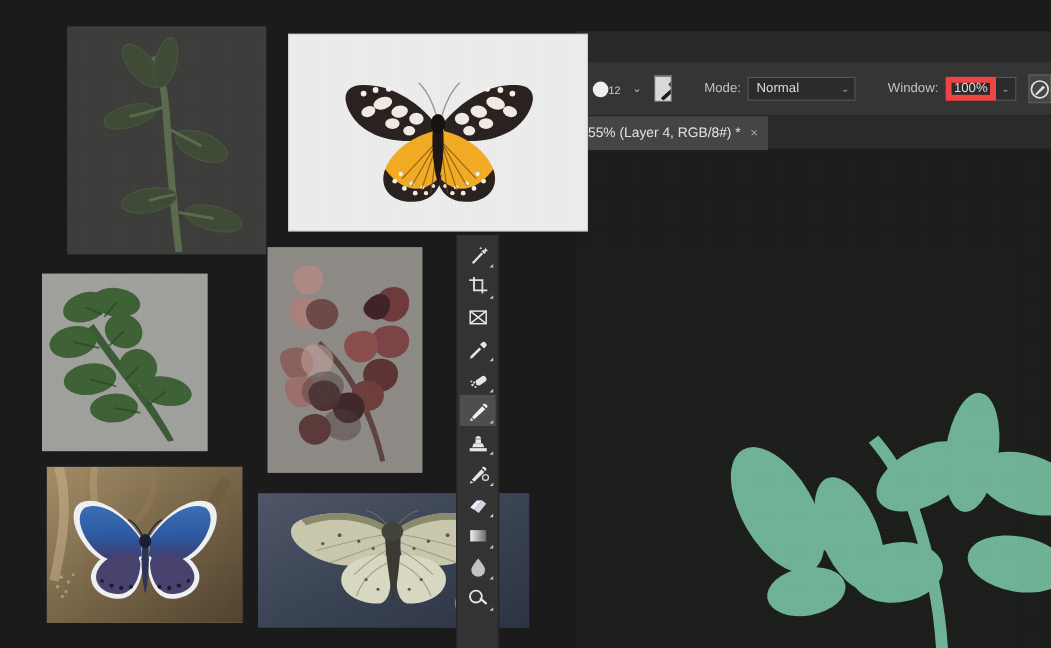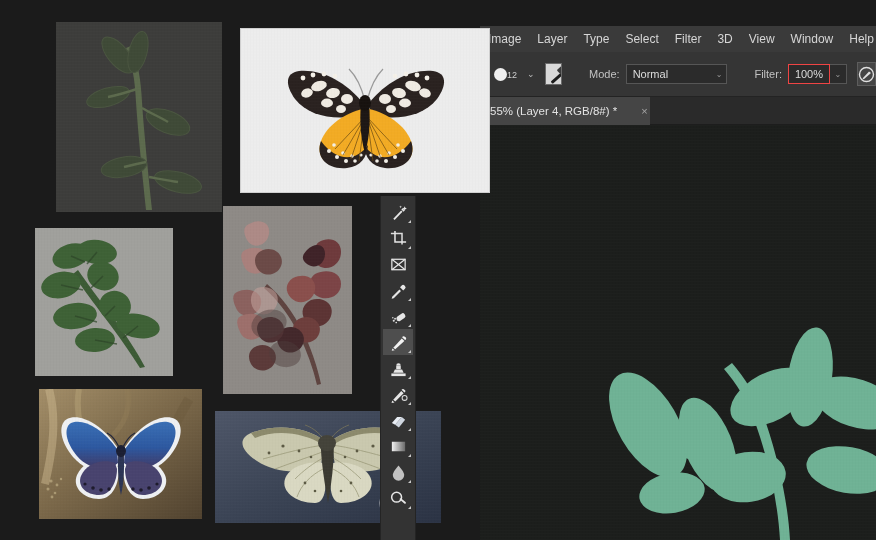--- a/index.html
+++ b/index.html
@@ -57,21 +57,21 @@
   .opt-label { color: #c2c2c2; font-size: 11px; margin-left: 21px; }
   .opt-select {
     height: 20px; background: #2b2b2b; border: 1px solid #565656;
     display: flex; align-items: center; justify-content: space-between;
     padding: 0 4px 0 6px; cursor: pointer;
   }
   .opt-select .val { color: #dcdcdc; font-size: 11px; }
   .opt-select .arw { color: #9a9a9a; font-size: 8px; margin-left: 8px; }
   .mode-select { width: 128px; }
   .opacity-field {
-    width: 42px; height: 20px; background: #2b2b2b; border: 1px solid #ef4444;
+    width: 42px; height: 20px; background: #2b2b2b; border: 5px solid #ef4444;
     color: #dcdcdc; font-size: 11px; display: flex; align-items: center;
     justify-content: center; cursor: text;
   }
   .opacity-caret {
     width: 17px; height: 20px; background: #2b2b2b; border: 1px solid #565656;
     border-left: none; color: #9a9a9a; font-size: 8px;
     display: flex; align-items: center; justify-content: center; cursor: pointer;
   }
   .airbrush-btn {
     width: 24px; height: 24px; background: #454545; border: 1px solid #5d5d5d;
@@ -80,21 +80,21 @@
   }
 
   
   .tabbar {
     position: absolute; left: 0; top: 97px; width: 396px; height: 28px;
     background: #2a2a2a; border-bottom: 1px solid #1d1d1d;
   }
   .doc-tab {
     position: absolute; left: 0; top: 0; height: 28px;
     background: #454545; display: flex; align-items: center;
-    padding: 0 8px 0 10px; gap: 24px; cursor: pointer; max-width: 170px;
+    padding: 0 8px 0 10px; gap: 8px; cursor: pointer; max-width: 170px;
   }
   .doc-tab .label { color: #e2e2e2; font-size: 11.5px; white-space: nowrap; }
   .doc-tab .close { color: #a5a5a5; font-size: 11px; cursor: pointer; }
 
   
   .canvas-area {
     position: absolute; left: 0; top: 125px; width: 396px; height: 415px;
     background: #232323; overflow: hidden;
   }
   .artboard {
@@ -147,47 +147,36 @@
 </style>
 </head>
 <body>
 
 <div id="root">
 
   <div class="app-window">
 
     <div class="titlebar"></div>
 
-    <div class="menubar">
-      <span class="menu-item">Image</span>
-      <span class="menu-item">Layer</span>
-      <span class="menu-item">Type</span>
-      <span class="menu-item">Select</span>
-      <span class="menu-item">Filter</span>
-      <span class="menu-item">3D</span>
-      <span class="menu-item">View</span>
-      <span class="menu-item">Window</span>
-      <span class="menu-item">Help</span>
-    </div>
 
     <div class="optionsbar">
       <div class="brush-preview">
         <div class="brush-dot"></div>
         <div class="brush-size">12</div>
       </div>
       <span class="caret">⌄</span>
       <div class="brush-swatch"></div>
 
       <span class="opt-label">Mode:</span>
       <div class="opt-select mode-select">
         <span class="val">Normal</span>
         <span class="arw">⌄</span>
       </div>
 
-      <span class="opt-label">Filter:</span>
+      <span class="opt-label">Window:</span>
       <div style="display:flex">
         <div class="opacity-field">100%</div>
         <div class="opacity-caret">⌄</div>
       </div>
 
       <div class="airbrush-btn">
         <svg width="17" height="17" viewBox="0 0 17 17">
           <circle cx="8.5" cy="8.5" r="7" fill="none" stroke="#e0e0e0" stroke-width="1.4"></circle>
           <path d="M4.5 12.5 L11 5.5 L13 7 L5.8 13.3 Z" fill="#e0e0e0"></path>
         </svg>

